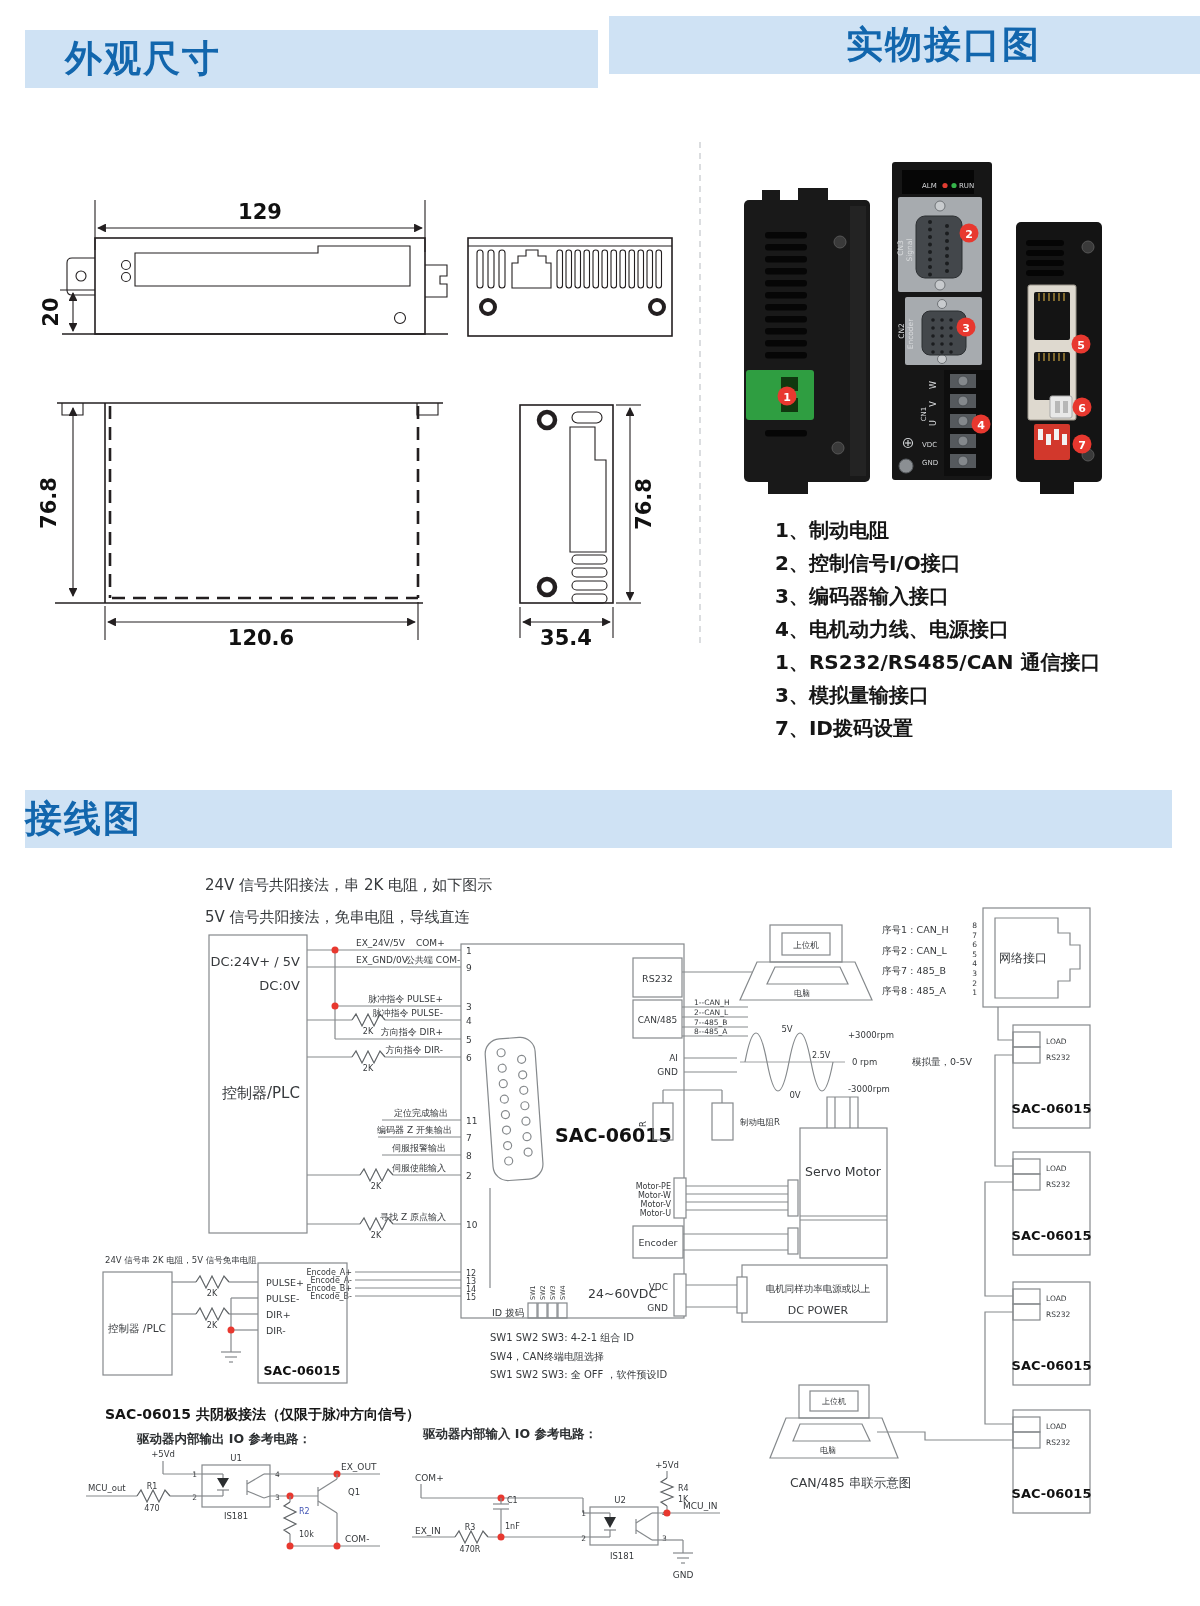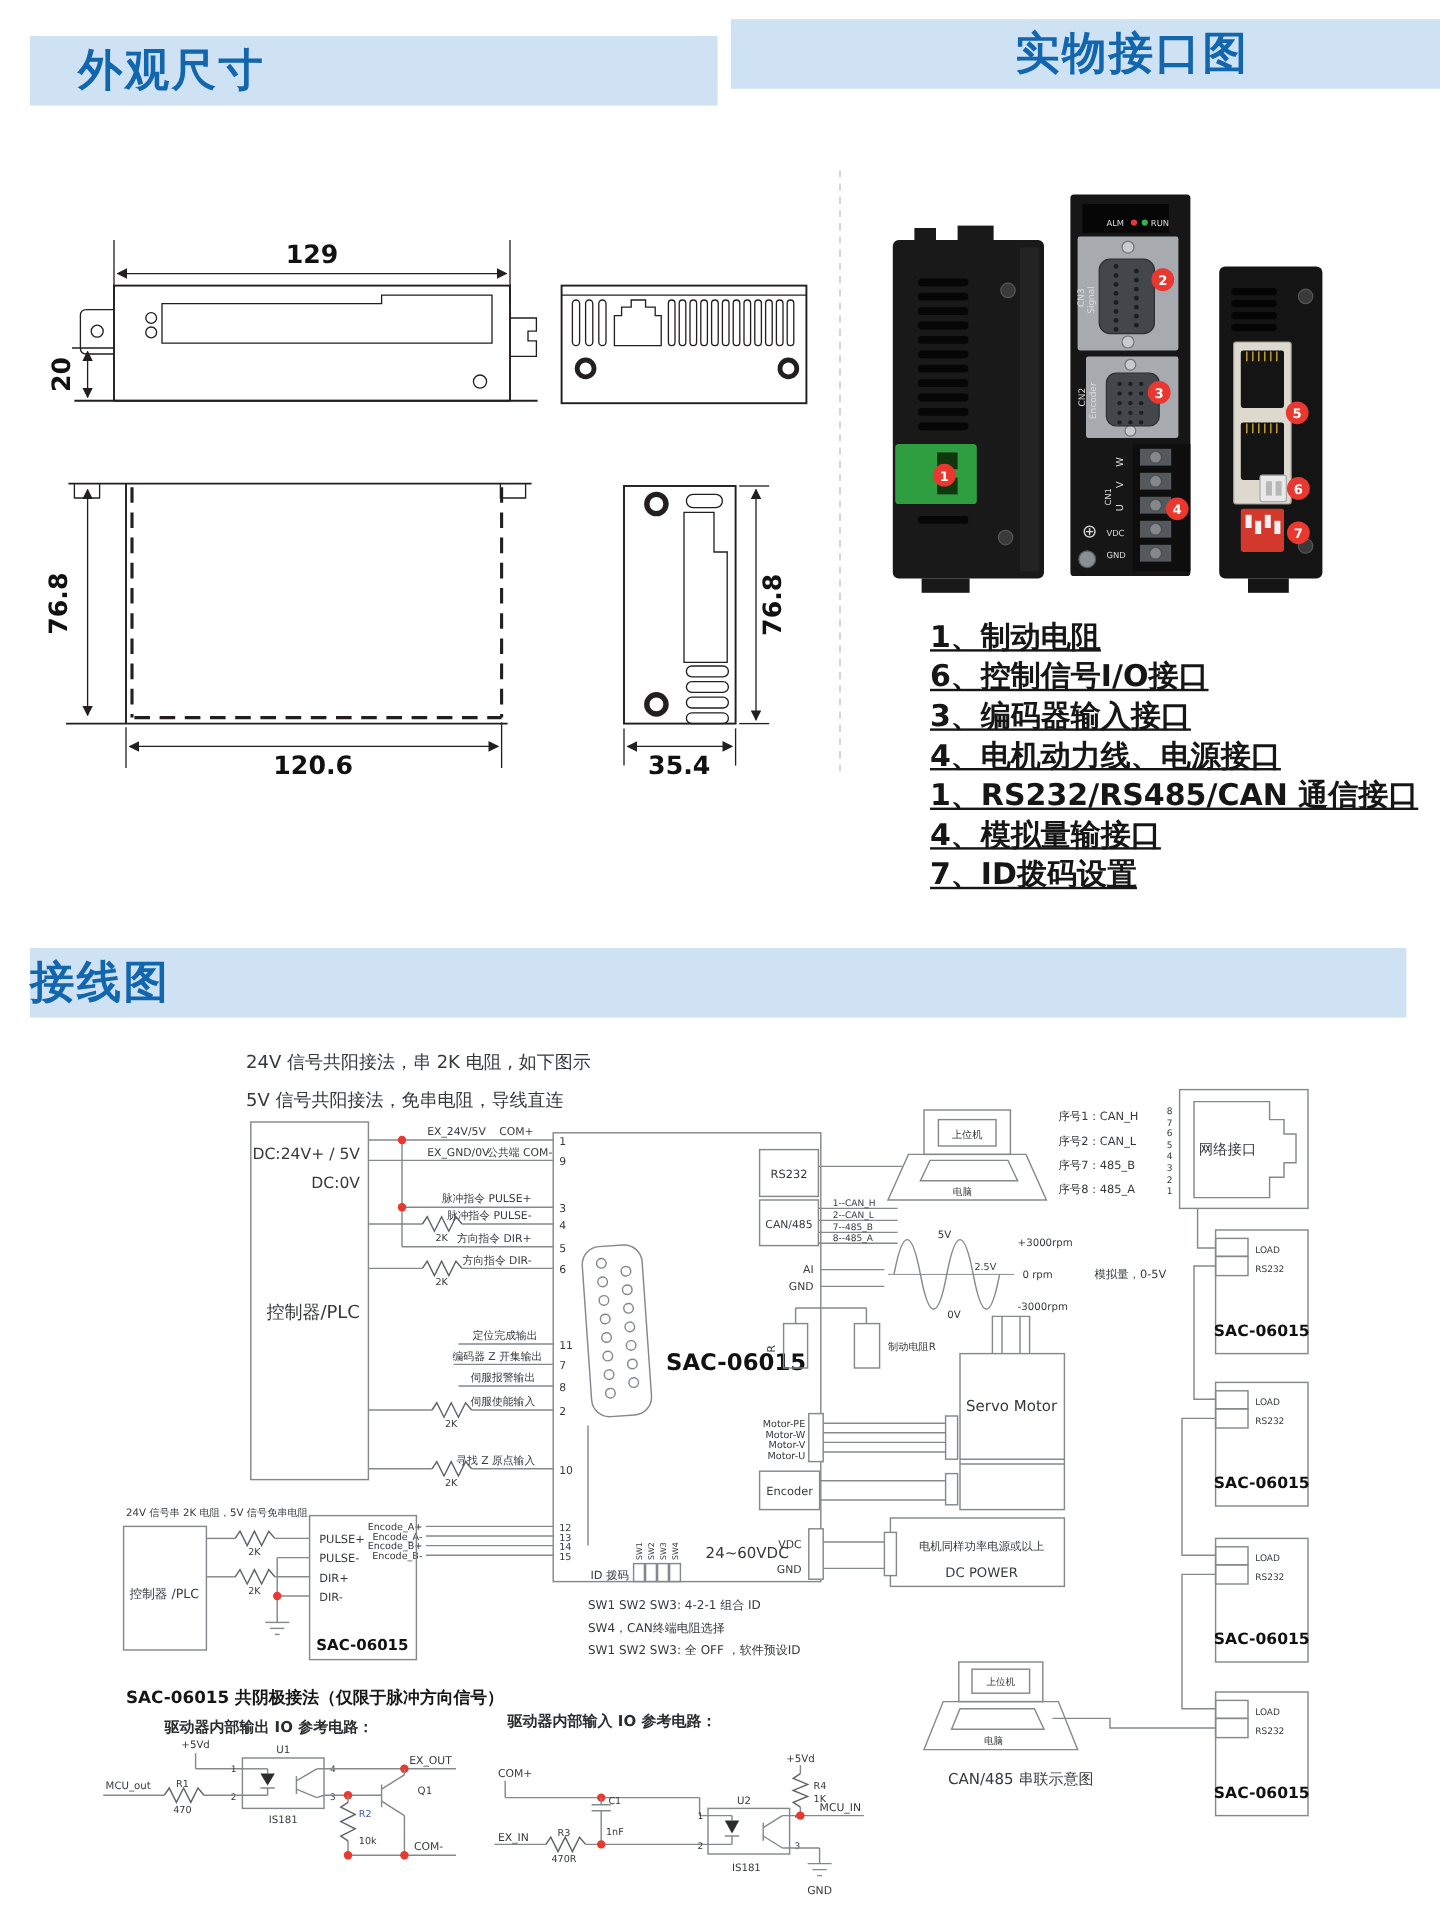--- a/index.html
+++ b/index.html
@@ -4,21 +4,21 @@
 <style>
   html,body{margin:0;padding:0;background:#fff;}
   #page{position:relative;width:1200px;height:1606px;background:#ffffff;overflow:hidden;
         font-family:"DejaVu Sans","Liberation Sans",sans-serif;}
   .hdr{position:absolute;height:58px;background:#cfe2f4;color:#1266ad;font-weight:bold;
        font-size:37px;line-height:58px;letter-spacing:2px;}
   .hdr-left{left:25px;top:30px;width:573px;padding-left:40px;box-sizing:border-box;}
   .hdr-right{left:609px;top:16px;width:669px;text-align:center;}
   .hdr-wiring{left:25px;top:790px;width:1147px;box-sizing:border-box;}
   #legend{position:absolute;left:775px;top:514px;margin:0;padding:0;list-style:none;}
-  #legend li{font-size:25px;font-weight:bold;color:#161616;line-height:33px;white-space:nowrap;text-decoration:underline;}
+  #legend li{font-size:20px;font-weight:bold;color:#161616;line-height:33px;white-space:nowrap;}
   svg{position:absolute;left:0;top:0;}
   svg text{font-family:"DejaVu Sans","Liberation Sans",sans-serif;}
   .tl{stroke:#231f20;stroke-width:1.6;fill:none;}
   .tl2{stroke:#231f20;stroke-width:1.1;fill:none;}
   .dim{stroke:#231f20;stroke-width:1.1;fill:none;}
   .dimtxt{fill:#111;font-size:21px;font-weight:bold;}
   .wl{stroke:#85898c;stroke-width:1.2;fill:none;}
   .wlb{stroke:#85898c;stroke-width:1.2;fill:#ffffff;}
   .wt{fill:#36393c;}
   .zig{stroke:#5f6366;stroke-width:1.2;fill:none;}
@@ -29,25 +29,25 @@
 <body>
 
 <div id="page">
 
   <div class="hdr hdr-left">外观尺寸</div>
   <div class="hdr hdr-right">实物接口图</div>
   <div class="hdr hdr-wiring">接线图</div>
 
   <ul id="legend">
     <li>1、制动电阻</li>
-    <li>6、控制信号I/O接口</li>
+    <li>2、控制信号I/O接口</li>
     <li>3、编码器输入接口</li>
     <li>4、电机动力线、电源接口</li>
     <li>1、RS232/RS485/CAN 通信接口</li>
-    <li>4、模拟量输接口</li>
+    <li>3、模拟量输接口</li>
     <li>7、ID拨码设置</li>
   </ul>
 
   <svg width="1200" height="1606" viewBox="0 0 1200 1606">
     <defs>
       <marker id="arr" viewBox="0 0 10 10" refX="9" refY="5" markerWidth="8" markerHeight="8" orient="auto-start-reverse">
         <path d="M0,0 L10,5 L0,10 z" fill="#231f20"></path>
       </marker>
     </defs>
 

